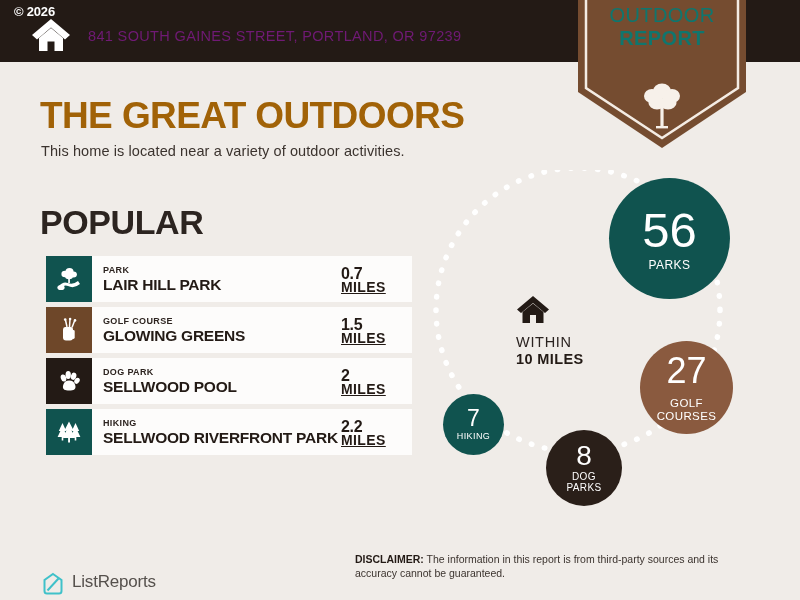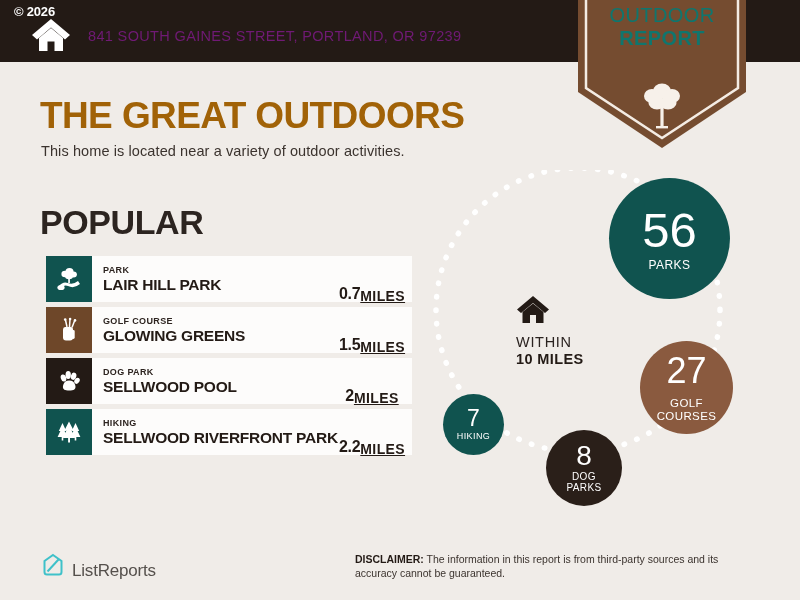--- a/index.html
+++ b/index.html
@@ -131,22 +131,21 @@
     letter-spacing: -0.25px;
     color: #231a15;
     line-height: 18px;
     white-space: nowrap;
   }
   .row-dist {
     width: 62px;
     min-width: 62px;
     padding-right: 9px;
     display: flex;
-    flex-direction: row;
-    align-items: flex-end;
+    flex-direction: column;
     justify-content: center;
   }
   .dist-num {
     font-size: 16px;
     font-weight: bold;
     line-height: 17px;
     letter-spacing: -0.3px;
     color: #231a15;
   }
   .dist-unit {
@@ -221,23 +220,23 @@
     line-height: 17px;
   }
   .dotted-ring {
     position: absolute;
     left: 0; top: 0;
   }
 
   
   .footer-logo {
     position: absolute;
-    left: 42px; top: 553px;
-    display: flex;
-    align-items: flex-end;
+    left: 42px; top: 572px;
+    display: flex;
+    align-items: flex-start;
   }
   .footer-logo-text {
     margin-left: 8px;
     font-size: 17px;
     color: #55504c;
     letter-spacing: -0.2px;
   }
   .disclaimer {
     position: absolute;
     left: 355px; top: 552px;

